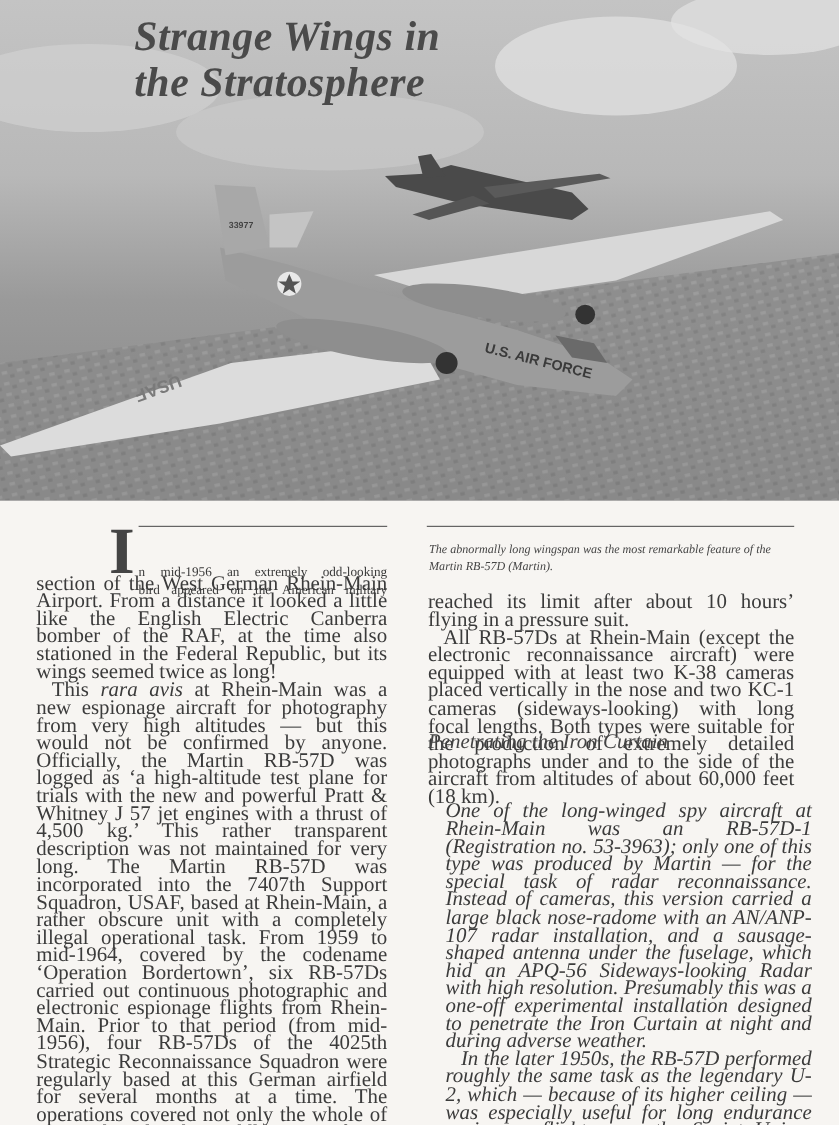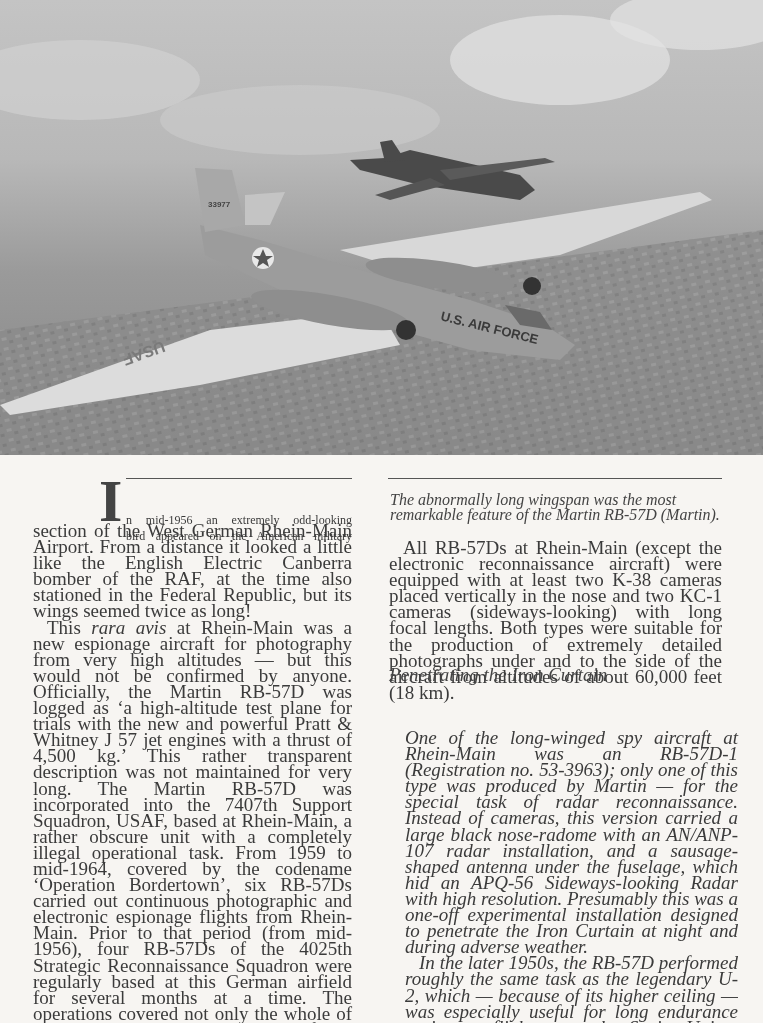--- a/index.html
+++ b/index.html
@@ -37,21 +37,21 @@
       position: absolute; left: 99px; top: 476px;
       font-family: "Liberation Serif", serif; font-weight: bold;
       font-size: 60px; line-height: 50px; color: #444;
     }
     .lead-lines {
       position: absolute; left: 126px; top: 512px; width: 226px;
       font-size: 12px; line-height: 16.1px; text-align: justify;
     }
     .caption {
       position: absolute; left: 390px; top: 493px; width: 330px;
-      font-style: italic; font-size: 16px; line-height: 14.5px; color: #444;
+      font-style: italic; font-size: 11px; line-height: 14.5px; color: #444;
     }
     .subhead {
       position: absolute; left: 389px; top: 664px;
       font-style: italic; font-size: 19px; color: #444;
     }
   </style>
 </head>
 <body>
 
 <div class="photo">
@@ -104,39 +104,44 @@
       <path d="M505 305 L540 312 L552 330 L520 325 Z" fill="#6a6a6a"></path>
 
       <circle cx="263" cy="258" r="11" fill="#e8e8e8"></circle>
       <polygon points="263,249 266,256 273,256 267,260 269,267 263,263 257,267 259,260 253,256 260,256" fill="#555"></polygon>
 
       <text x="440" y="320" font-family="Liberation Sans, sans-serif" font-size="13" font-weight="bold" fill="#3a3a3a" transform="rotate(14 440 320)">U.S. AIR FORCE</text>
       <text x="208" y="207" font-family="Liberation Sans, sans-serif" font-size="8" font-weight="bold" fill="#444">33977</text>
       <text x="115" y="355" font-family="Liberation Sans, sans-serif" font-size="16" font-weight="bold" fill="#7a7a7a" transform="rotate(160 140 352)">USAF</text>
     </g>
   </svg>
+  <div class="title">
+    <div>Strange Wings in</div>
+    <div>the Stratosphere</div>
+  </div>
 </div>
 
 <div class="rule" style="left:126px; top:478px; width:226px;"></div>
 <div class="rule" style="left:388px; top:478px; width:334px;"></div>
 
 <div class="dropcap">I</div>
 <div class="lead-lines">
   <div style="text-align:justify; text-align-last:justify;">n mid-1956 an extremely odd-looking</div>
   <div style="text-align:justify; text-align-last:justify;">bird appeared on the American military</div>
 </div>
 
 <div class="col" style="left:33px; top:523px; width:319px;">
   <p class="noindent">section of the West German Rhein-Main Airport. From a distance it looked a little like the English Electric Canberra bomber of the RAF, at the time also stationed in the Federal Republic, but its wings seemed twice as long!</p>
   <p><span>This </span><i>rara avis</i><span> at Rhein-Main was a new espionage aircraft for photography from very high altitudes — but this would not be confirmed by anyone. Officially, the Martin RB-57D was logged as ‘a high-altitude test plane for trials with the new and powerful Pratt &amp; Whitney J 57 jet engines with a thrust of 4,500 kg.’ This rather transparent description was not maintained for very long. The Martin RB-57D was incorporated into the 7407th Support Squadron, USAF, based at Rhein-Main, a rather obscure unit with a completely illegal operational task. From 1959 to mid-1964, covered by the codename ‘Operation Bordertown’, six RB-57Ds carried out continuous photographic and electronic espionage flights from Rhein-Main. Prior to that period (from mid-1956), four RB-57Ds of the 4025th Strategic Reconnaissance Squadron were regularly based at this German airfield for several months at a time. The operations covered not only the whole of Europe but also the Middle East as far as Pakistan. The clandestine missions, varying from direct over-flights to short penetrations into the airspace of unfriendly countries (read: Soviet Union and the other Warsaw Pact countries), were carried out with one pilot only. The RB-57Ds of the 7407th Support Squadron could be refuelled in the air and therefore had an unlimited range. The endurance of the man in the cockpit, however, had</span></p>
 </div>
 
 <div class="caption">The abnormally long wingspan was the most remarkable feature of the Martin RB-57D (Martin).</div>
 
 <div class="col" style="left:389px; top:540px; width:333px;">
+  <p class="noindent">reached its limit after about 10 hours’ flying in a pressure suit.</p>
   <p>All RB-57Ds at Rhein-Main (except the electronic reconnaissance aircraft) were equipped with at least two K-38 cameras placed vertically in the nose and two KC-1 cameras (sideways-looking) with long focal lengths. Both types were suitable for the production of extremely detailed photographs under and to the side of the aircraft from altitudes of about 60,000 feet (18 km).</p>
 </div>
 
 <div class="subhead">Penetrating the Iron Curtain</div>
 
 <div class="col" style="left:405px; top:730px; width:333px;font-style:italic;">
   <p class="noindent">One of the long-winged spy aircraft at Rhein-Main was an RB-57D-1 (Registration no. 53-3963); only one of this type was produced by Martin — for the special task of radar reconnaissance. Instead of cameras, this version carried a large black nose-radome with an AN/ANP-107 radar installation, and a sausage-shaped antenna under the fuselage, which hid an APQ-56 Sideways-looking Radar with high resolution. Presumably this was a one-off experimental installation designed to penetrate the Iron Curtain at night and during adverse weather.</p>
   <p>In the later 1950s, the RB-57D performed roughly the same task as the legendary U-2, which — because of its higher ceiling — was especially useful for long endurance espionage flights over the Soviet Union. The Martin RB-57D could not reach the same heights as the U-2, but the American intelligence services benefited greatly from its heavier payload of photographic and electronic sensors. Thus the twin-engined RB-57D strategic reconnaissance</p>
 </div>
 

